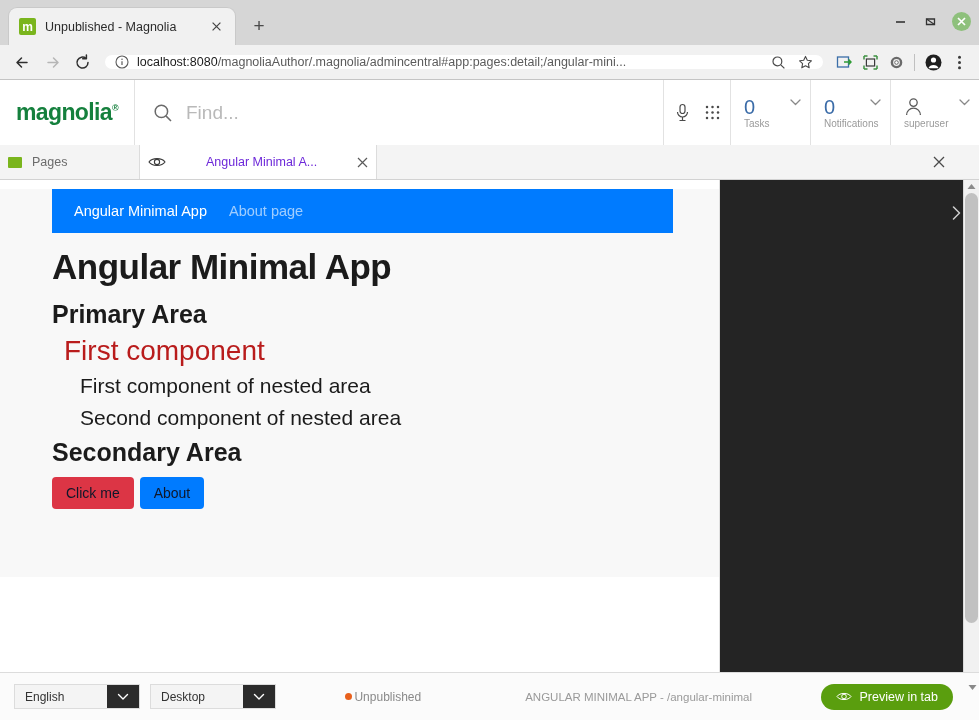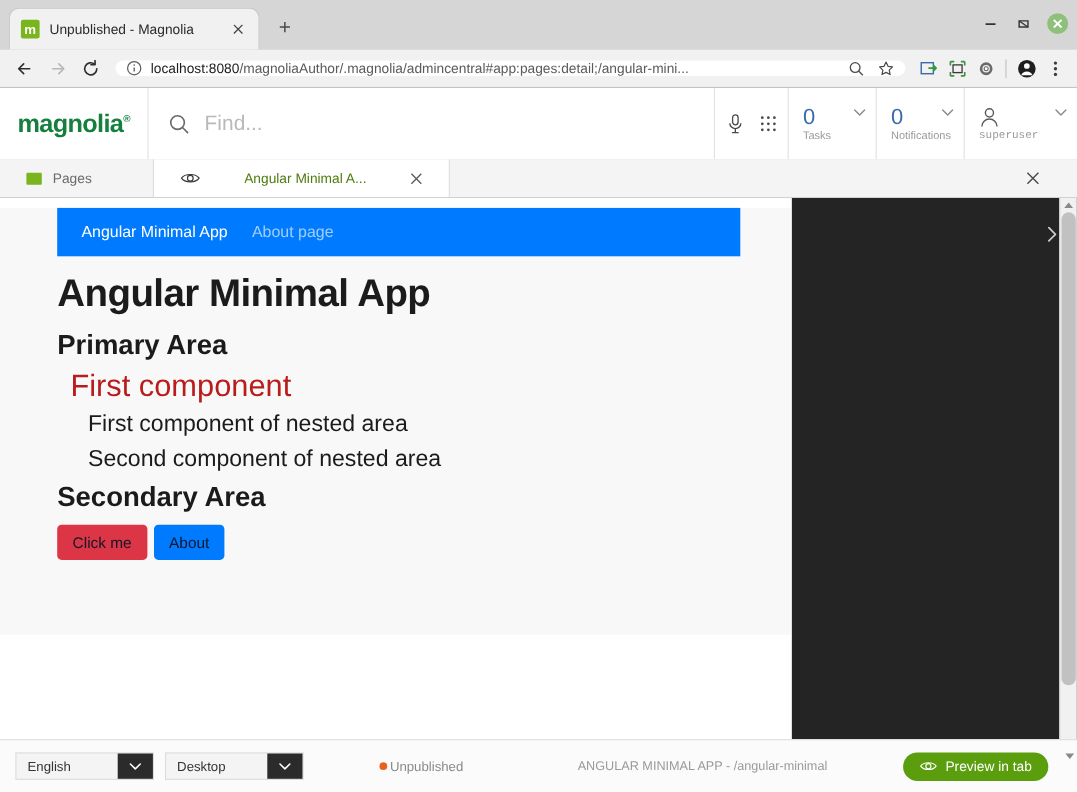--- a/index.html
+++ b/index.html
@@ -159,51 +159,51 @@
     color: #5a5a5a;
   }
   .hdr-cell {
     width: 80px;
     border-left: 1px solid #e2e2e2;
     display: flex; flex-direction: column;
     justify-content: center;
     padding-left: 13px;
     position: relative;
   }
-  .hdr-cell.user { width: 103px; font-family: Liberation Mono, monospace; }
+  .hdr-cell.user { width: 89px; }
   .hdr-num { font-size: 20px; color: #3b6ca8; line-height: 1.05; }
   .hdr-lbl { font-size: 10px; color: #9a9a9a; }
   .hdr-chev {
     position: absolute; right: 9px; top: 19px;
     color: #8a8a8a; font-size: 10px;
   }
   .user-icon { color: #5a5a5a; margin-bottom: 1px; }
 
   .app-tabs {
     height: 34px;
     background: #e9e9e9;
     display: flex; align-items: flex-end;
     position: relative;
     flex-shrink: 0;
     border-bottom: 1px solid #d2d2d2;
   }
   .apptab {
     height: 34px;
     display: flex; align-items: center;
-    padding: 0 24px;
+    padding: 0 8px;
     gap: 10px;
     font-size: 12.5px;
     color: #6b6b6b;
     background: #f4f4f4;
     border-right: 1px solid #dcdcdc;
     min-width: 140px;
   }
   .apptab.active {
     background: #fff;
-    color: #4d7c0f;
+    color: #6d28d9;
     min-width: 155px;
     gap: 40px;
   }
   .apptab-icon-green {
     width: 14px; height: 11px;
     background: #7ab51d;
     border-radius: 1px;
     flex-shrink: 0;
   }
   .apptab-label { white-space: nowrap; overflow: hidden; text-overflow: ellipsis; flex:1; }

